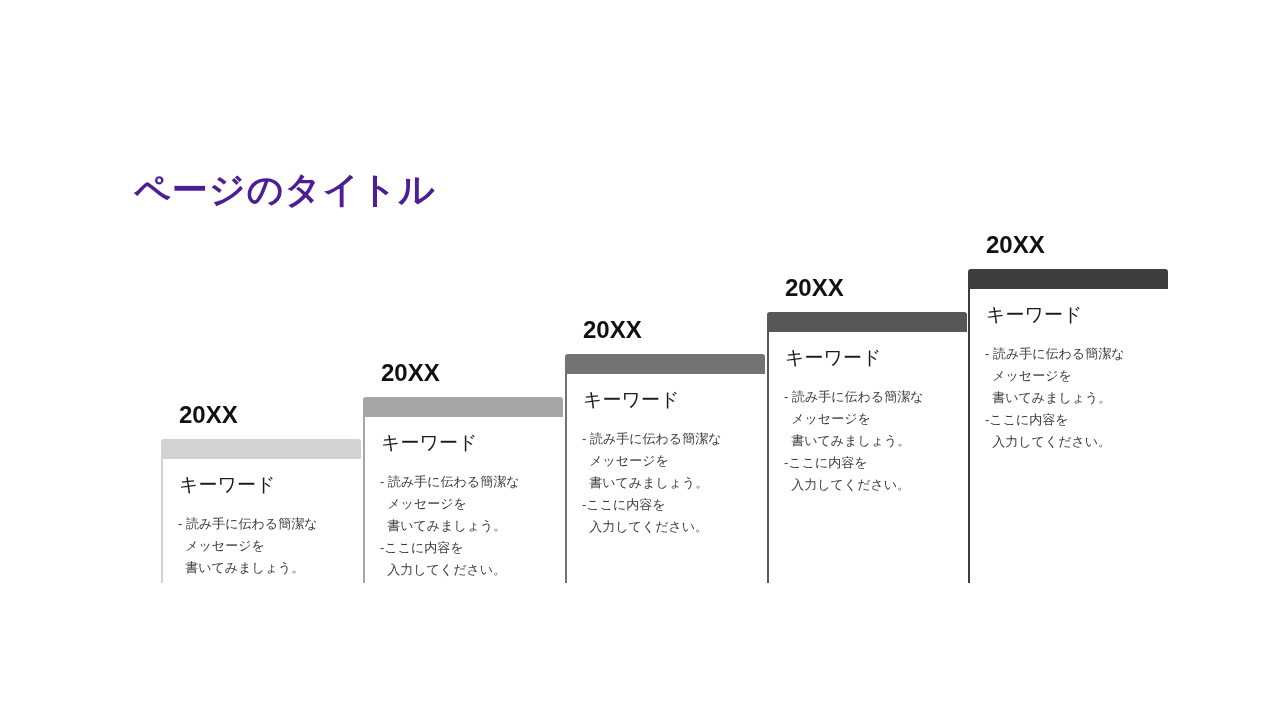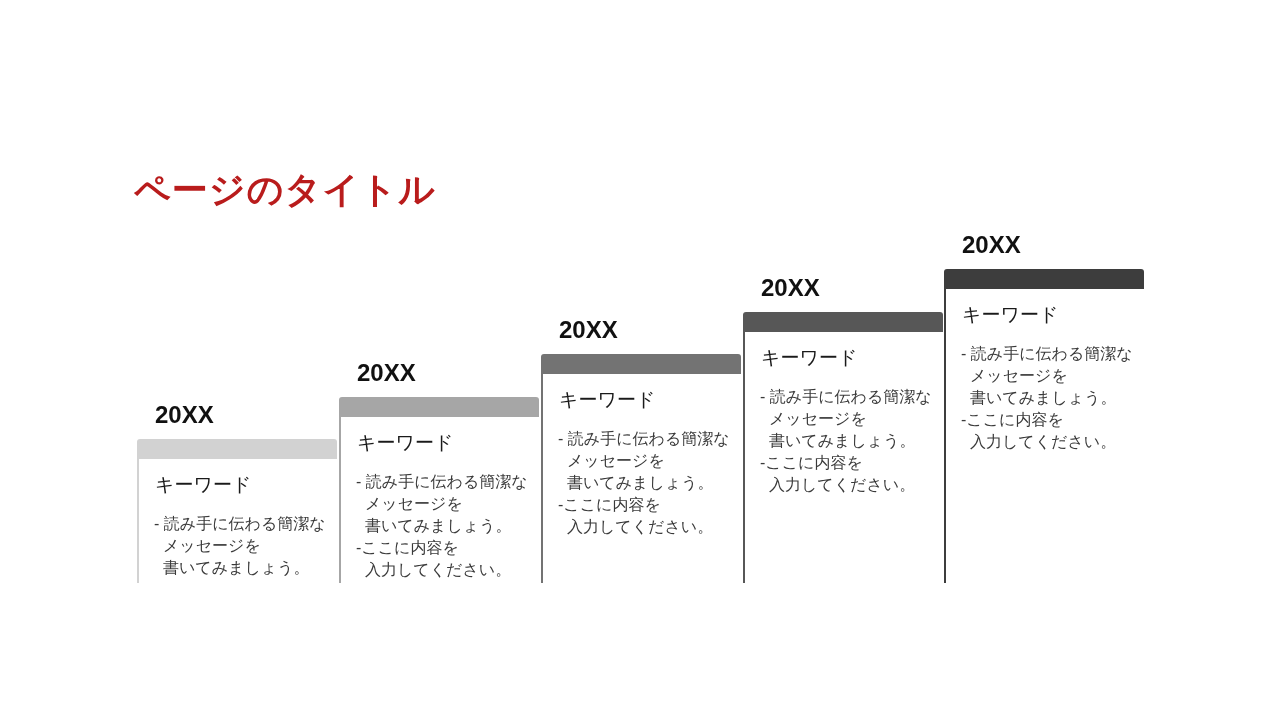--- a/index.html
+++ b/index.html
@@ -15,27 +15,28 @@
     font-family: "Liberation Sans", sans-serif;
     color: #1a1a1a;
   }
   .slide-title {
     position: absolute;
     left: 134px;
     top: 134px;
     font-size: 36px;
     font-weight: 700;
     letter-spacing: 1px;
-    color: #b91c1c;
+    color: #4c1d95;
     white-space: nowrap;
     margin-top: 32px;
   }
   .step {
     position: absolute;
     width: 200px;
+    margin-left: 24px;
   }
   .step .year {
     position: absolute;
     top: 0;
     left: 18px;
     font-size: 24px;
     font-weight: 700;
     line-height: 26px;
     color: #111111;
     white-space: nowrap;
@@ -63,21 +64,21 @@
     font-weight: 400;
     line-height: 24px;
     color: #1a1a1a;
     white-space: nowrap;
   }
   .step .body {
     position: absolute;
     top: 111px;
     left: 17px;
     right: 4px;
-    font-size: 16px;
+    font-size: 13px;
     line-height: 22px;
     color: #3a3a3a;
     overflow: hidden;
     bottom: 0;
   }
   .step .body .line {
     white-space: pre;
   }
   
   .step-1 { left: 137px; top: 402px; height: 181px; }

